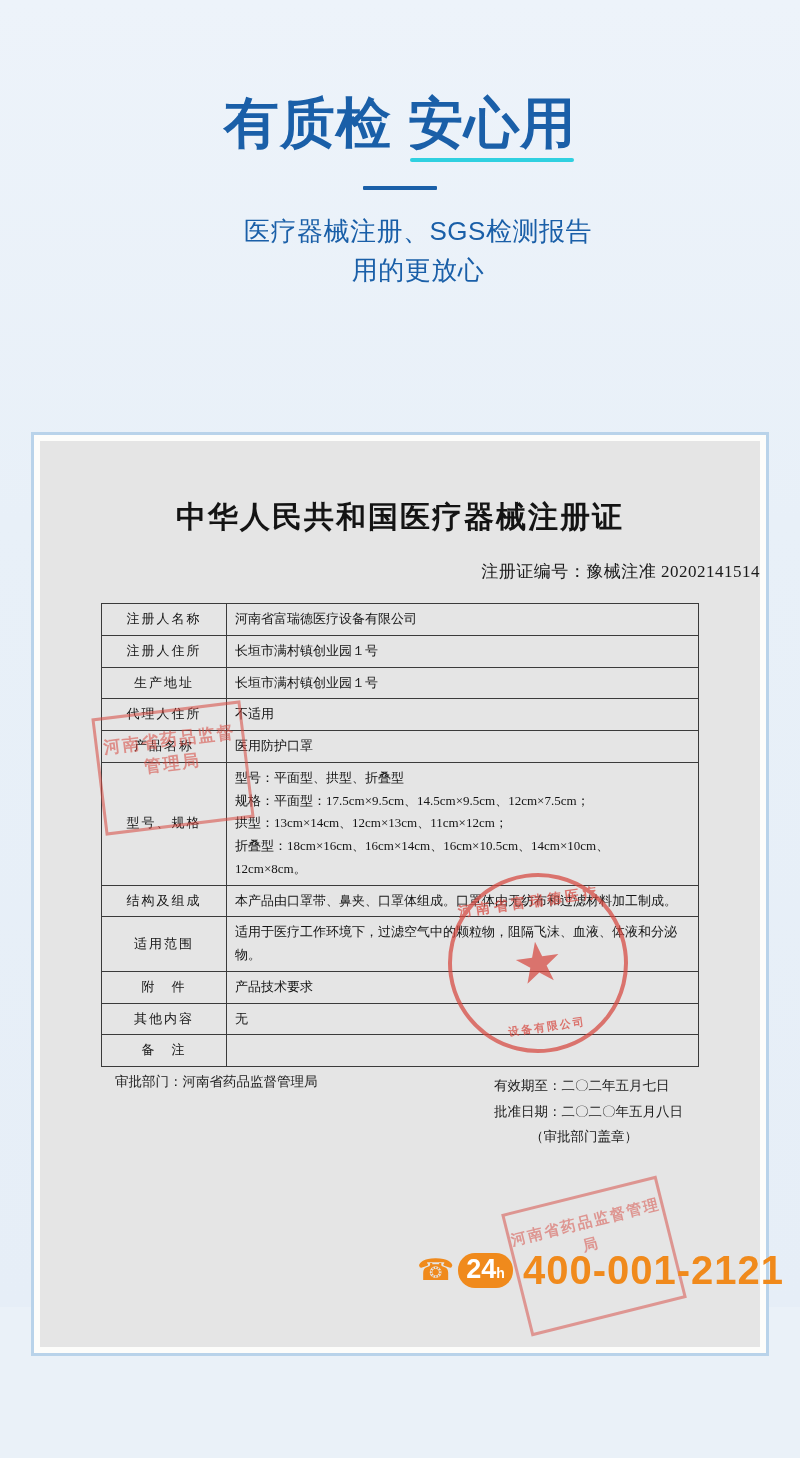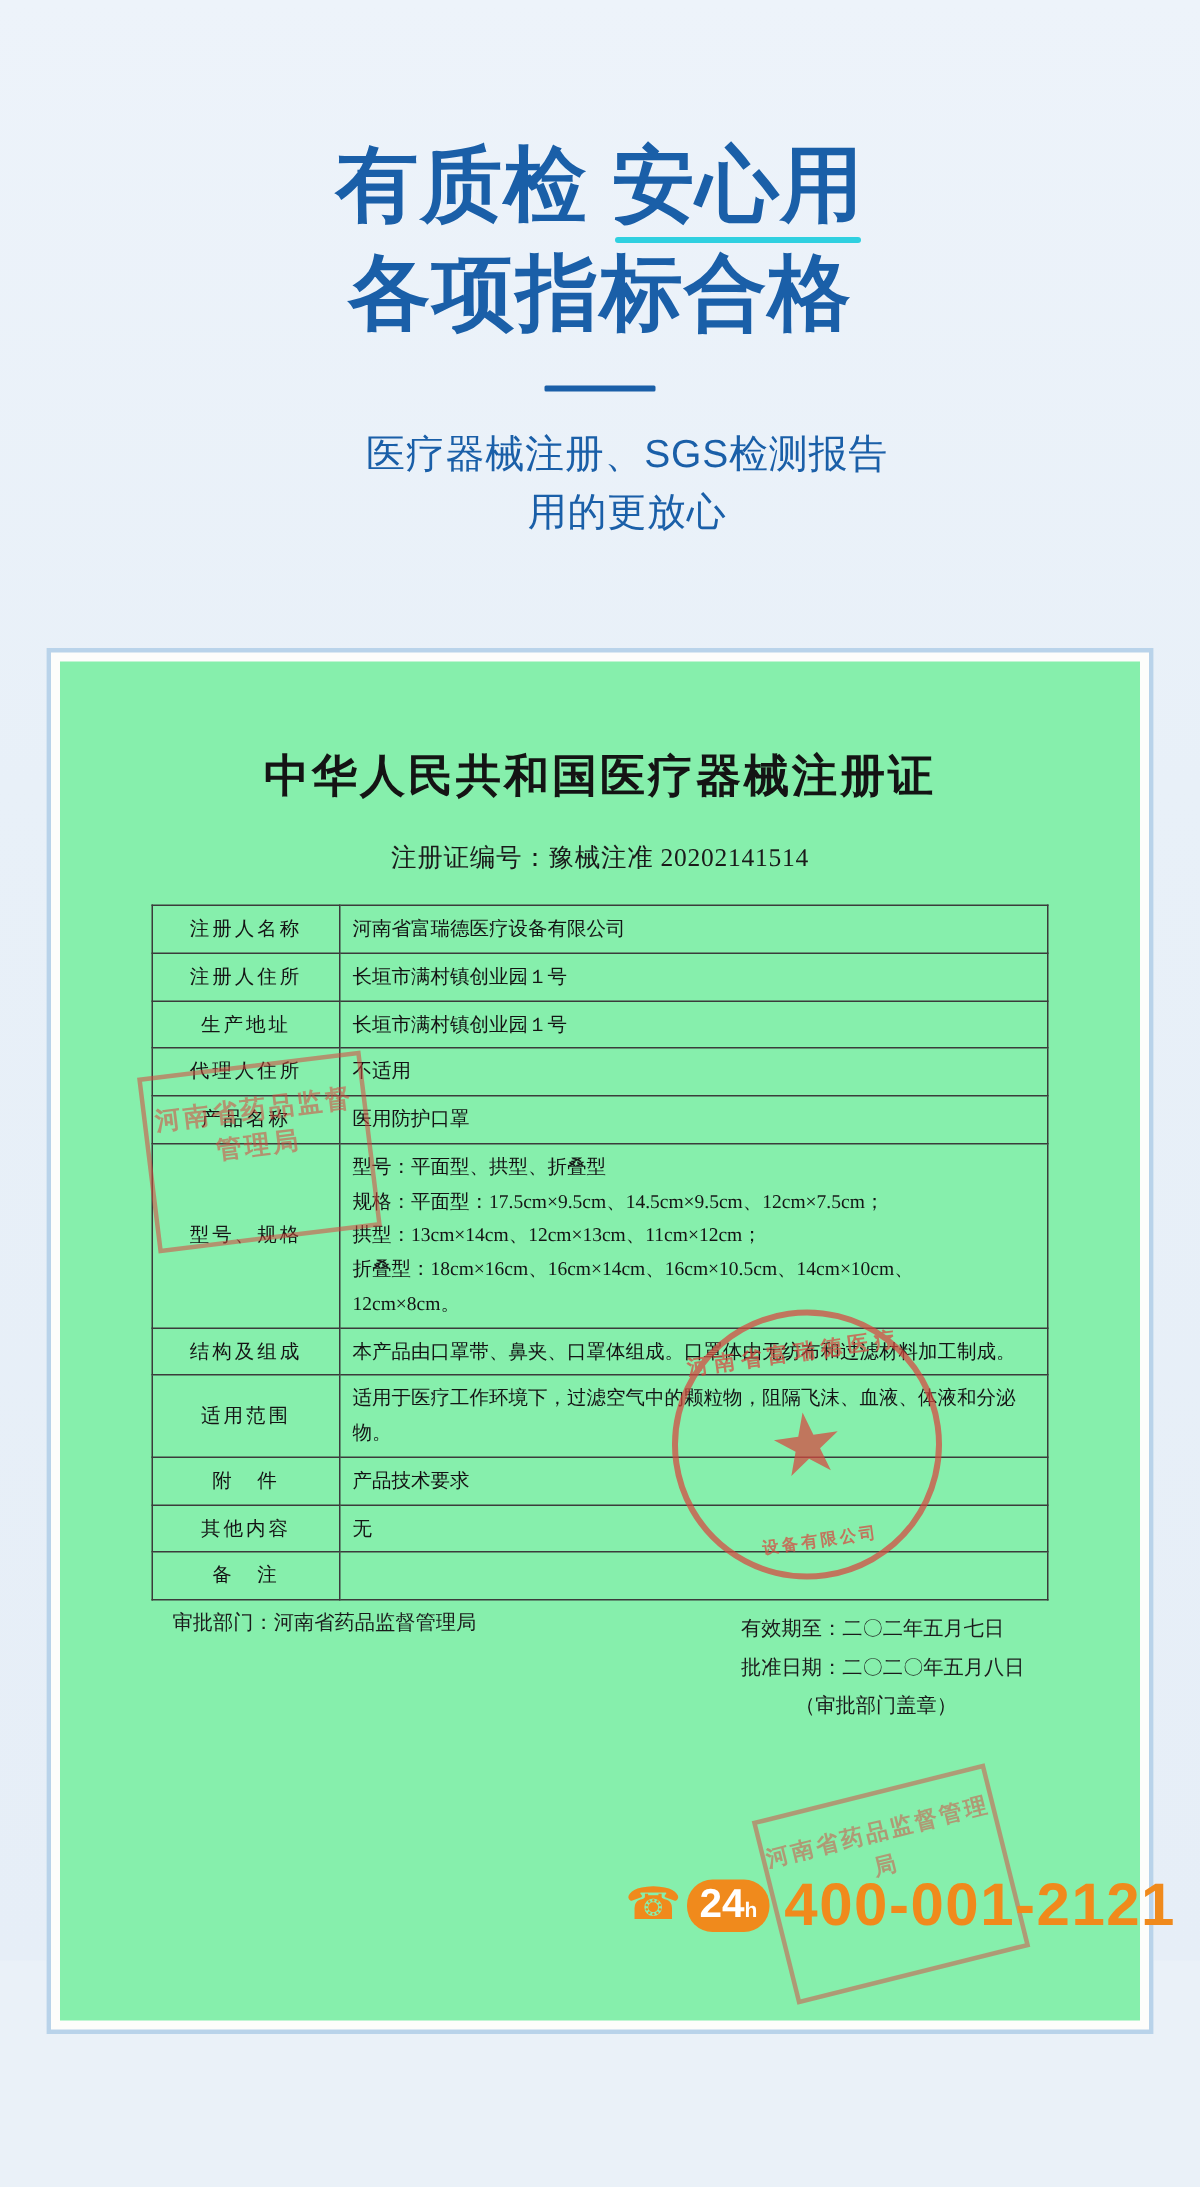--- a/index.html
+++ b/index.html
@@ -76,34 +76,34 @@
     height: 924px;
     border: 3px solid #b9d3ea;
     background: #fdfdfb;
     box-sizing: border-box;
     padding: 6px;
   }
   .cert-inner {
     position: relative;
     width: 100%;
     height: 100%;
-    background: #86efac;
+    background: #e5e5e5;
     overflow: hidden;
   }
   .cert-title {
     text-align: center;
     font-family: "Liberation Serif", serif;
     font-size: 30px;
     font-weight: bold;
     color: #141414;
     letter-spacing: 2px;
     margin-top: 56px;
   }
   .cert-subtitle {
-    text-align: center;
+    text-align: right;
     font-family: "Liberation Serif", serif;
     font-size: 17px;
     color: #1a1a1a;
     margin-top: 22px;
     letter-spacing: 0.5px;
   }
 
   table.cert-table {
     margin: 20px auto 0 auto;
     width: 598px;
@@ -285,21 +285,20 @@
 </head>
 <body>
 
 <div class="page">
 
   <div class="header">
     <div class="headline">
       <div>
         <span>有质检 </span><span class="hl-underline">安心用</span>
       </div>
-      <div>各项指标合格</div>
     </div>
     <div class="divider"></div>
     <div class="subline">
       <div>医疗器械注册、SGS检测报告</div>
       <div>用的更放心</div>
     </div>
   </div>
 
   <div class="cert-frame">
     <div class="cert-inner">

